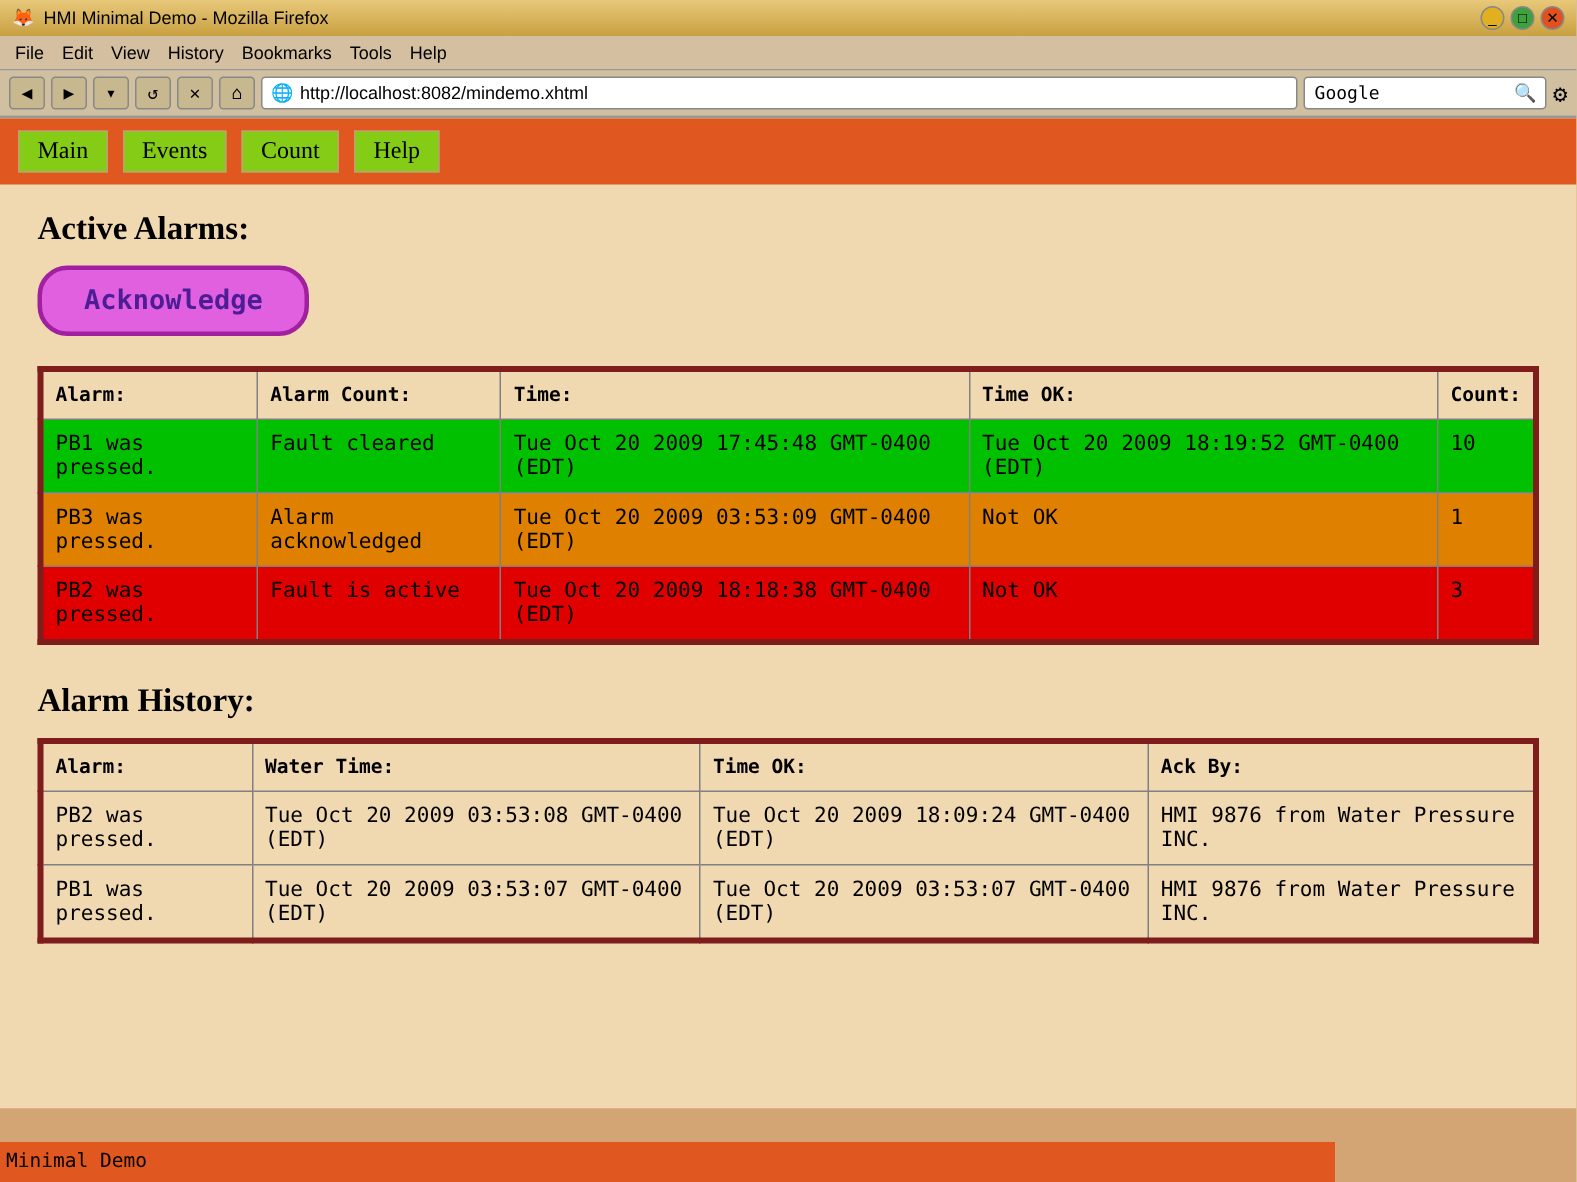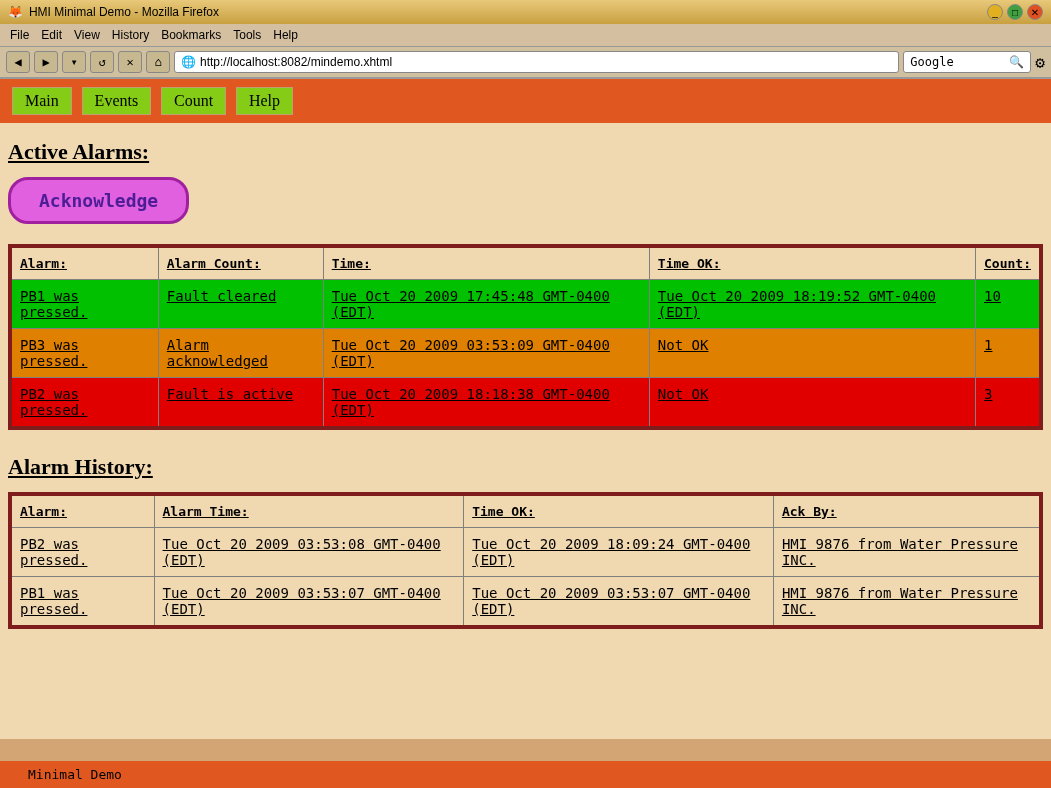--- a/index.html
+++ b/index.html
@@ -71,21 +71,21 @@
       height: 22px;
     }
     .url-icon { margin-right: 4px; color: #666; }
     .search-bar {
       display: flex; align-items: center;
       background: white;
       border: 1px solid #888;
       border-radius: 3px;
       padding: 2px 6px;
       font-size: 12px;
-      width: 128px;
+      width: 162px;
       height: 22px;
     }
 
     
     .page-content {
       background: #f0d8b0;
       min-height: 660px;
       padding: 0;
     }
 
@@ -100,22 +100,21 @@
       background: #84cc16;
       border: 1px solid #c0a070;
       text-decoration: none;
       color: #000;
       font-family: serif;
       font-size: 16px;
       margin-right: 2px;
     }
 
     .content-area {
-      padding: 16px 8px;
-      text-decoration: underline;
+      padding: 16px 25px;
     }
 
     h2 {
       font-family: serif;
       font-size: 22px;
       font-weight: bold;
       color: #000;
       margin-bottom: 12px;
     }
 
@@ -158,27 +157,27 @@
       vertical-align: top;
     }
 
     .row-green { background: #00c000; }
     .row-orange { background: #e08000; }
     .row-red { background: #e00000; color: #000; }
 
     
     .footer {
       background: #e05820;
-      padding: 6px 28px;
+      padding: 6px 4px;
       color: #000;
       font-family: monospace;
       font-size: 13px;
       position: fixed;
       bottom: 0;
-      width: 1051px;
+      width: 890px;
       margin-top: 24px;
     }
   </style>
 </head>
 <body>
 
 <div class="browser-chrome">
 
   <div class="title-bar">
     <div class="title-bar-left">
@@ -271,21 +270,21 @@
         </tbody>
     </table>
 
     
     <h2>Alarm History:</h2>
 
     <table class="alarm-table">
       <thead>
         <tr>
           <th>Alarm:</th>
-          <th>Alarm Time:</th>
+          <th>Water Time:</th>
           <th>Time OK:</th>
           <th>Ack By:</th>
         </tr>
       </thead>
       <tbody id="alarm-history-body">
       <tr>
             <td>PB2 was pressed.</td>
             <td>Tue Oct 20 2009 03:53:08 GMT-0400 (EDT)</td>
             <td>Tue Oct 20 2009 18:09:24 GMT-0400 (EDT)</td>
             <td>HMI 9876 from Water Pressure INC.</td>

